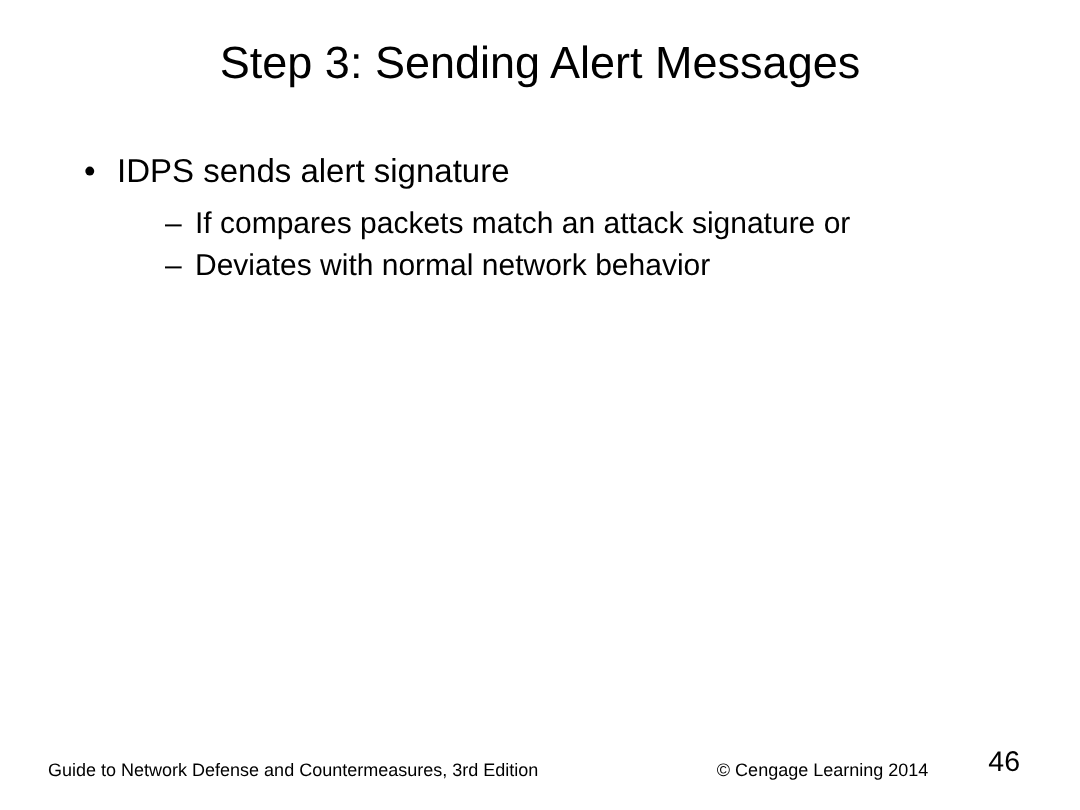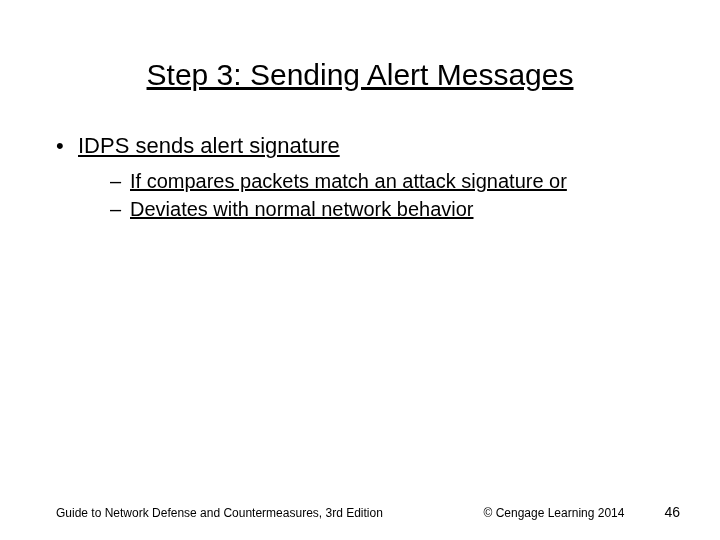--- a/index.html
+++ b/index.html
@@ -12,23 +12,22 @@
       height: 540px;
       background: #ffffff;
       font-family: Arial, Helvetica, sans-serif;
       color: #000000;
       position: relative;
       overflow: hidden;
     }
     .slide {
       width: 100%;
       height: 100%;
-      padding: 48px 40px 20px 40px;
+      padding: 16px 40px 20px 40px;
       position: relative;
-      text-decoration: underline;
     }
     .title {
       font-size: 30px;
       font-weight: normal;
       text-align: center;
       margin-top: 10px;
       margin-bottom: 40px;
     }
     .content {
       padding-left: 10px;
@@ -65,38 +64,38 @@
     }
     .sub-item::before {
       content: "–";
       position: absolute;
       left: 4px;
       top: 0;
     }
     .footer {
       position: absolute;
       bottom: 20px;
-      left: 56px;
+      left: 32px;
       right: 40px;
       display: flex;
       align-items: flex-end;
       justify-content: space-between;
       font-size: 12px;
     }
     .footer-left {
       flex: 1;
     }
     .footer-center {
       flex: 0 0 auto;
       text-align: right;
       padding-left: 30px;
     }
     .footer-right {
       flex: 0 0 auto;
-      font-size: 14px;
+      font-size: 19px;
       padding-left: 40px;
     }
   </style>
 </head>
 <body>
 
 <div class="slide">
   <h1 class="title">Step 3: Sending Alert Messages</h1>
 
   <div class="content">

